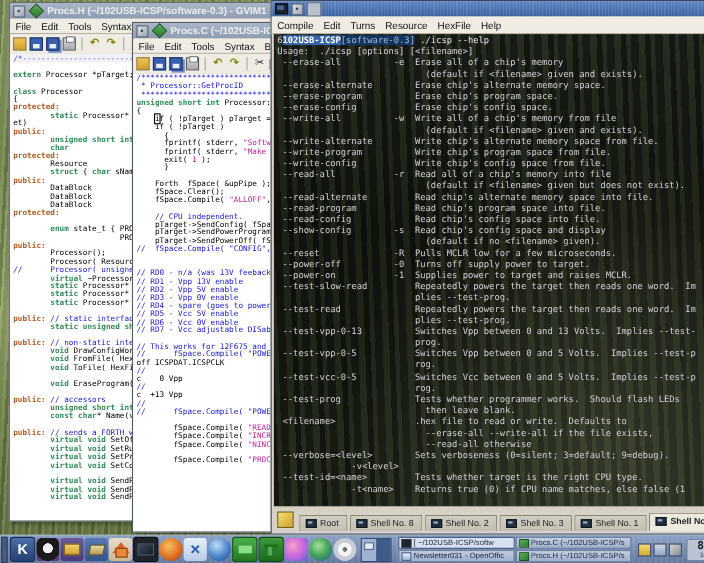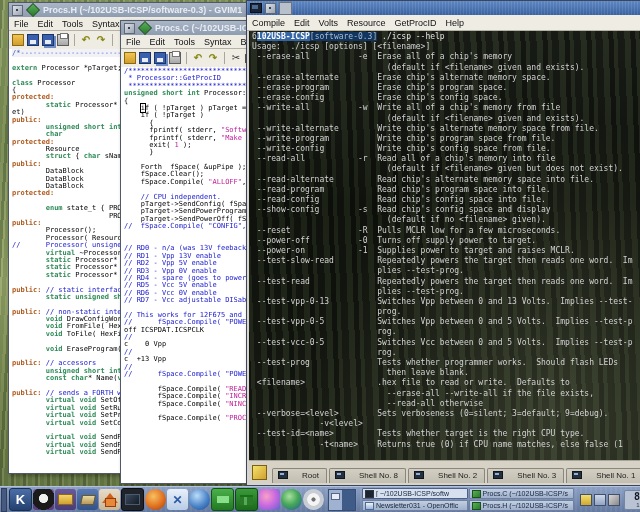--- a/index.html
+++ b/index.html
@@ -56,21 +56,21 @@
       repeating-linear-gradient(88deg, rgba(0,0,0,.45) 0 5px, rgba(60,70,45,.16) 5px 9px, rgba(0,0,0,.32) 9px 16px, rgba(70,80,50,.13) 16px 22px),
       linear-gradient(180deg,#23281f,#161a12 40%,#1b2016 70%,#242a1e);}
   #k-term .ln{height:10.2px;}
   .pseg-hist{color:#d2d2d2;}
   .pseg-host{color:#ffffff;background:#3465a4;font-weight:bold;}
   .pseg-dir{color:#a9b9cf;background:#12355f;}
   .pseg-cmd{color:#e4e4e4;}
   #k-tabs{position:absolute;left:2px;right:2px;bottom:2px;height:22px;background:#d6d2c6;border-top:1px solid #a8a49a;
     display:flex;align-items:flex-end;gap:2px;padding:0 2px;}
   .newtab-btn{width:13px;height:13px;margin:0 3px 3px 1px;background:linear-gradient(135deg,#f4e26a,#d0a030);border:1px solid #7a6010;flex:0 0 auto;}
-  .ktab{display:flex;align-items:flex-start;gap:14px;font-size:8px;color:#222;background:linear-gradient(180deg,#d2cec2,#c2beb2);
+  .ktab{display:flex;align-items:flex-end;gap:3px;font-size:8px;color:#222;background:linear-gradient(180deg,#d2cec2,#c2beb2);
     border:1px solid #8a867c;border-bottom:none;border-radius:2px 2px 0 0;padding:2px 7px 3px 5px;white-space:nowrap;margin-top:32px;}
   .ktab.active{background:#eceadf;font-weight:bold;padding-bottom:5px;}
   .ktab-ico{width:8px;height:6px;background:#24303e;border:1px solid #10161e;position:relative;flex:0 0 auto;}
   .ktab-ico:after{content:"";position:absolute;left:1px;top:1px;width:4px;height:2px;background:#8fb0d8;}
   
   #taskbar{position:absolute;left:0;right:0;bottom:0;height:26px;z-index:10;
     background:repeating-linear-gradient(90deg, rgba(255,255,255,.06) 0 2px, rgba(0,0,0,0) 2px 5px),linear-gradient(180deg,#8ba0c4,#64799f);
     border-top:1px solid #b4c3da;display:flex;align-items:center;gap:2px;padding:0 1px;box-sizing:border-box;}
   .hidebtn{width:4px;height:22px;background:#46598036;background:#465980;border:1px solid #2e3f5e;flex:0 0 auto;}
   .li{width:21px;height:21px;border-radius:3px;flex:0 0 auto;position:relative;display:flex;align-items:center;justify-content:center;font-weight:bold;}
@@ -186,23 +186,23 @@
 
 <div class="win" id="konsole" style="left:246px;top:0px;width:398px;height:484px;z-index:3;border-color:#3a465a;">
   <div class="titlebar active">
     <span class="kons-ico"></span>
     <span class="pin"></span>
     <span class="tb-btn"></span>
   </div>
   <div class="menubar" id="k-menu" style="height:15px;">
       <span class="mi">Compile</span>
       <span class="mi">Edit</span>
-      <span class="mi">Volts</span>
+      <span class="mi">Turns</span>
       <span class="mi">Resource</span>
-      <span class="mi">GetProcID</span>
+      <span class="mi">HexFile</span>
       <span class="mi">Help</span>
     </div>
   <div id="k-term"><div class="ln"><span class="pseg-hist">6</span><span class="pseg-host">102USB-ICSP</span><span class="pseg-dir">[software-0.3]</span><span class="pseg-cmd"> ./icsp --help</span></div><div class="ln">Usage:  ./icsp [options] [&lt;filename&gt;]</div><div class="ln"> --erase-all          -e  Erase all of a chip's memory</div><div class="ln">                            (default if &lt;filename&gt; given and exists).</div><div class="ln"> --erase-alternate        Erase chip's alternate memory space.</div><div class="ln"> --erase-program          Erase chip's program space.</div><div class="ln"> --erase-config           Erase chip's config space.</div><div class="ln"> --write-all          -w  Write all of a chip's memory from file</div><div class="ln">                            (default if &lt;filename&gt; given and exists).</div><div class="ln"> --write-alternate        Write chip's alternate memory space from file.</div><div class="ln"> --write-program          Write chip's program space from file.</div><div class="ln"> --write-config           Write chip's config space from file.</div><div class="ln"> --read-all           -r  Read all of a chip's memory into file</div><div class="ln">                            (default if &lt;filename&gt; given but does not exist).</div><div class="ln"> --read-alternate         Read chip's alternate memory space into file.</div><div class="ln"> --read-program           Read chip's program space into file.</div><div class="ln"> --read-config            Read chip's config space into file.</div><div class="ln"> --show-config        -s  Read chip's config space and display</div><div class="ln">                            (default if no &lt;filename&gt; given).</div><div class="ln"> --reset              -R  Pulls MCLR low for a few microseconds.</div><div class="ln"> --power-off          -0  Turns off supply power to target.</div><div class="ln"> --power-on           -1  Supplies power to target and raises MCLR.</div><div class="ln"> --test-slow-read         Repeatedly powers the target then reads one word.  Im</div><div class="ln">                          plies --test-prog.</div><div class="ln"> --test-read              Repeatedly powers the target then reads one word.  Im</div><div class="ln">                          plies --test-prog.</div><div class="ln"> --test-vpp-0-13          Switches Vpp between 0 and 13 Volts.  Implies --test-</div><div class="ln">                          prog.</div><div class="ln"> --test-vpp-0-5           Switches Vpp between 0 and 5 Volts.  Implies --test-p</div><div class="ln">                          rog.</div><div class="ln"> --test-vcc-0-5           Switches Vcc between 0 and 5 Volts.  Implies --test-p</div><div class="ln">                          rog.</div><div class="ln"> --test-prog              Tests whether programmer works.  Should flash LEDs</div><div class="ln">                            then leave blank.</div><div class="ln"> &lt;filename&gt;               .hex file to read or write.  Defaults to</div><div class="ln">                            --erase-all --write-all if the file exists,</div><div class="ln">                            --read-all otherwise</div><div class="ln"> --verbose=&lt;level&gt;        Sets verboseness (0=silent; 3=default; 9=debug).</div><div class="ln">              -v&lt;level&gt;</div><div class="ln"> --test-id=&lt;name&gt;         Tests whether target is the right CPU type.</div><div class="ln">              -t&lt;name&gt;    Returns true (0) if CPU name matches, else false (1</div></div>
   <div id="k-tabs">
     <span class="newtab-btn"></span>
   <div class="ktab">
         <span class="ktab-ico"></span>
         <span>Root</span>
       </div>
       <div class="ktab">

